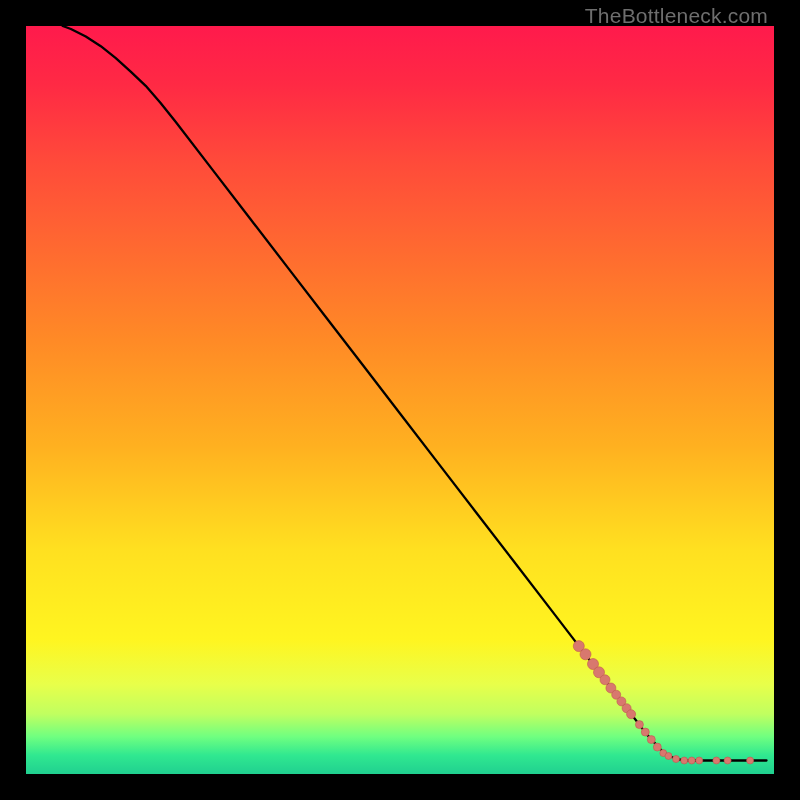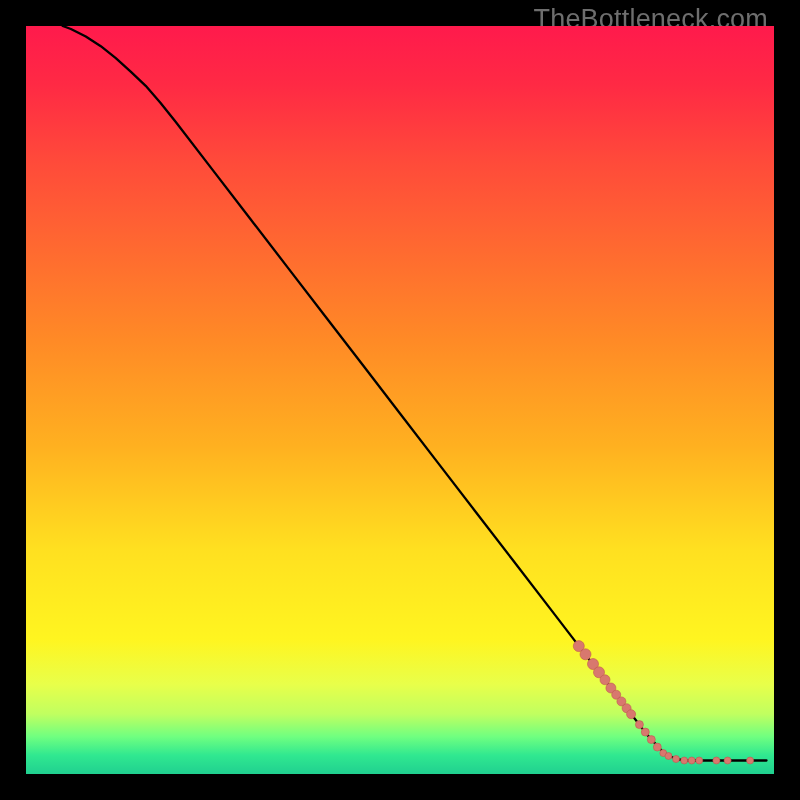--- a/index.html
+++ b/index.html
@@ -49,21 +49,21 @@
       #70ff80 95%,
       #30e890 97.5%,
       #20d090 100%
     );
   }
   .watermark {
     position: absolute;
     top: 4px;
     right: 32px;
     color: #6e6e6e;
-    font-size: 27px;
+    font-size: 21px;
     font-weight: 500;
     letter-spacing: 0.2px;
     user-select: none;
   }
   svg.curve {
     position: absolute;
     left: 0;
     top: 0;
     width: 748px;
     height: 748px;

